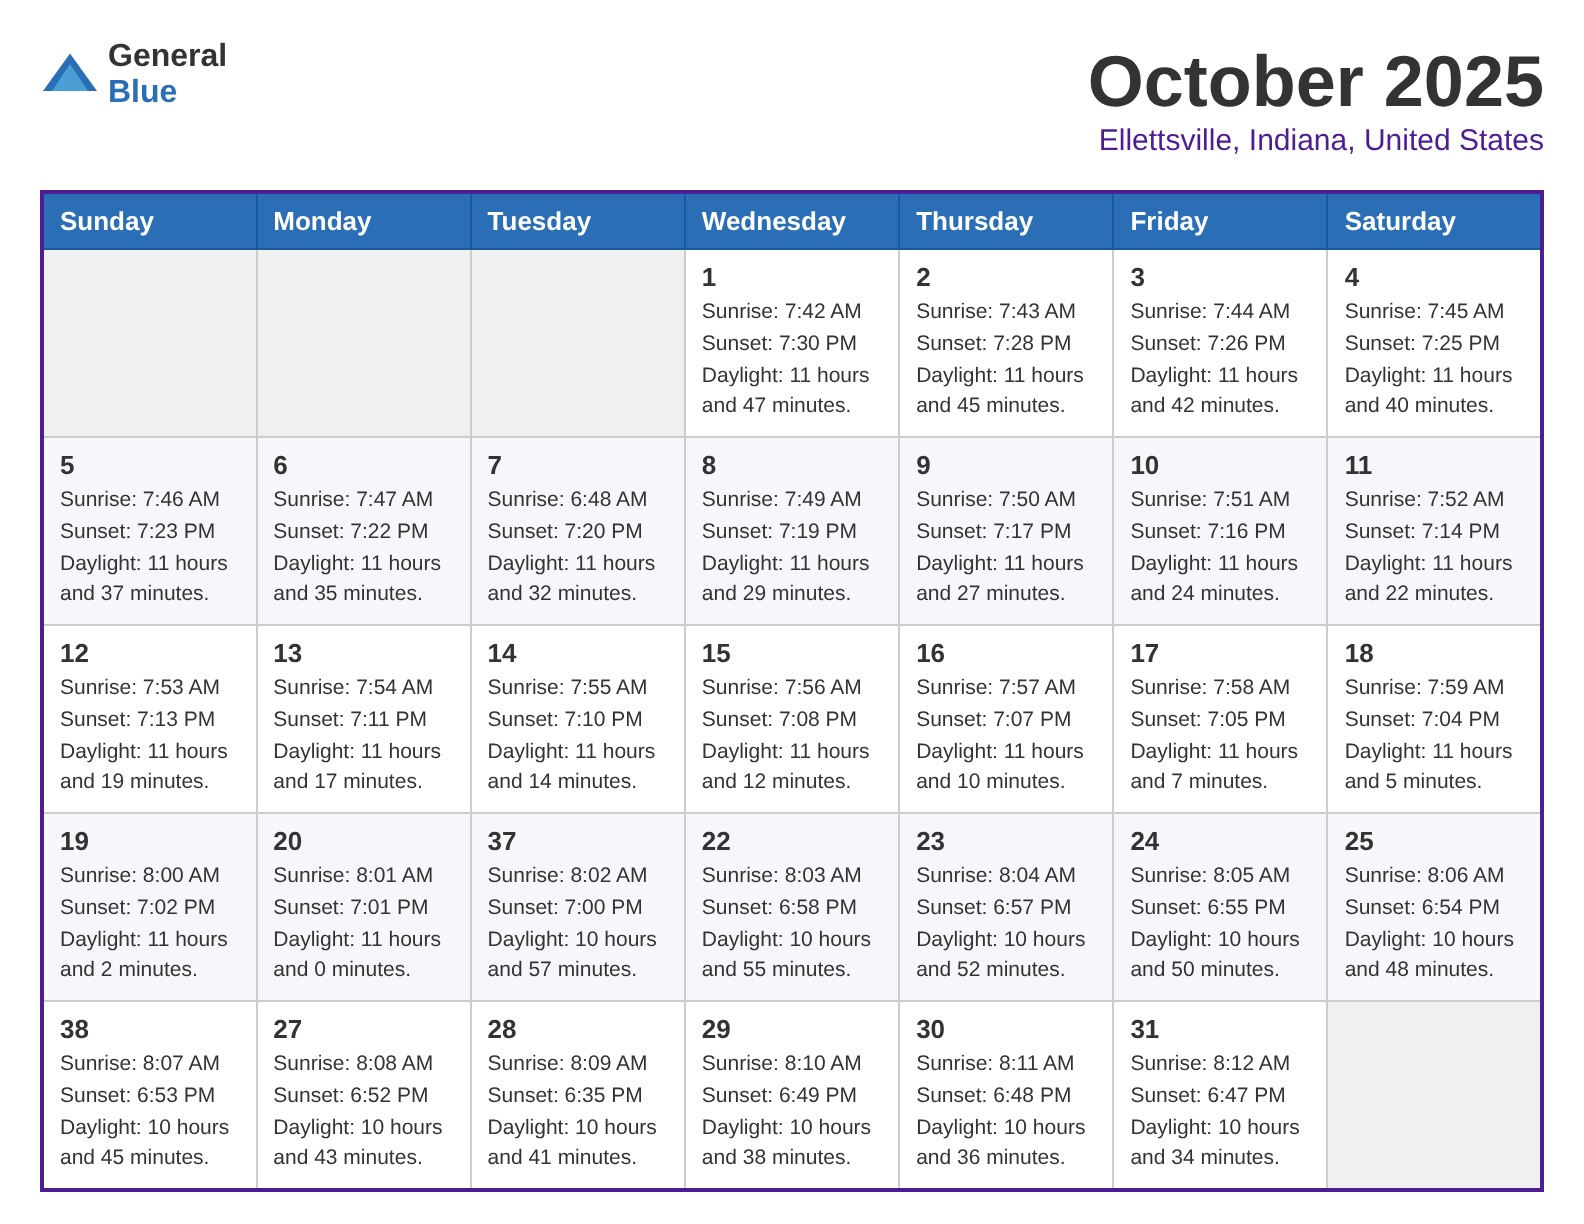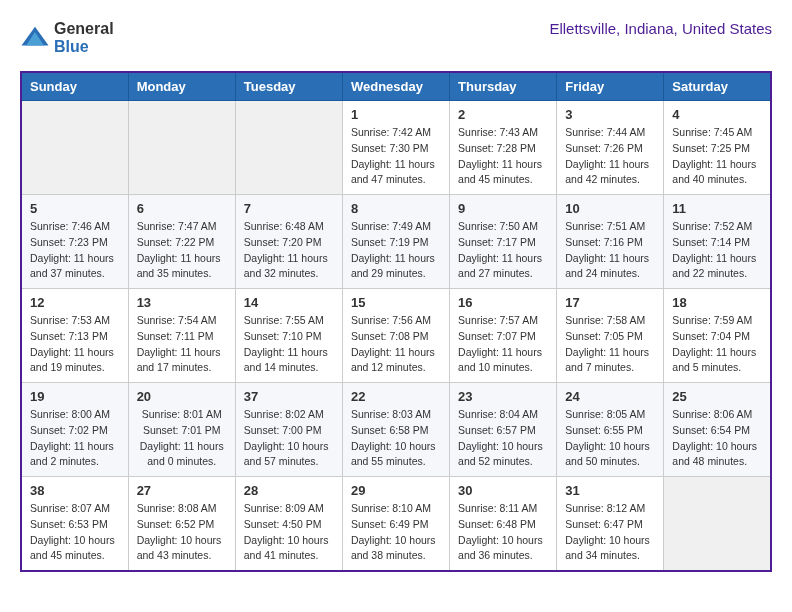--- a/index.html
+++ b/index.html
@@ -105,20 +105,21 @@
     <svg class="logo-icon" viewBox="0 0 40 40" xmlns="http://www.w3.org/2000/svg">
       <polygon points="20,5 38,30 2,30" fill="#2a6eb5"></polygon>
       <polygon points="20,12 32,30 8,30" fill="#4a9fd5"></polygon>
     </svg>
     <div class="logo-text">
       <span class="logo-general">General</span>
       <span class="logo-blue">Blue</span>
     </div>
   </div>
   <div class="title-block">
+    <div class="month-title">October 2025</div>
     <div class="location">Ellettsville, Indiana, United States</div>
   </div>
 </div>
 
 <table class="calendar">
   <thead>
     <tr>
     <th>Sunday</th>
         <th>Monday</th>
         <th>Tuesday</th>
@@ -248,21 +249,21 @@
       </tr>
       <tr>
         <td>
           <span class="day-num">19</span>
           <div class="day-info" style="white-space: pre-line;">Sunrise: 8:00 AM
 Sunset: 7:02 PM
 Daylight: 11 hours and 2 minutes.</div>
         </td>
         <td>
           <span class="day-num">20</span>
-          <div class="day-info" style="white-space: pre-line; text-align: center;">Sunrise: 8:01 AM
+          <div class="day-info" style="white-space: pre-line;">Sunrise: 8:01 AM
 Sunset: 7:01 PM
 Daylight: 11 hours and 0 minutes.</div>
         </td>
         <td>
           <span class="day-num">37</span>
           <div class="day-info" style="white-space: pre-line;">Sunrise: 8:02 AM
 Sunset: 7:00 PM
 Daylight: 10 hours and 57 minutes.</div>
         </td>
         <td>
@@ -299,21 +300,21 @@
         </td>
         <td>
           <span class="day-num">27</span>
           <div class="day-info" style="white-space: pre-line;">Sunrise: 8:08 AM
 Sunset: 6:52 PM
 Daylight: 10 hours and 43 minutes.</div>
         </td>
         <td>
           <span class="day-num">28</span>
           <div class="day-info" style="white-space: pre-line;">Sunrise: 8:09 AM
-Sunset: 4:50 PM
+Sunset: 6:35 PM
 Daylight: 10 hours and 41 minutes.</div>
         </td>
         <td>
           <span class="day-num">29</span>
           <div class="day-info" style="white-space: pre-line;">Sunrise: 8:10 AM
 Sunset: 6:49 PM
 Daylight: 10 hours and 38 minutes.</div>
         </td>
         <td>
           <span class="day-num">30</span>

